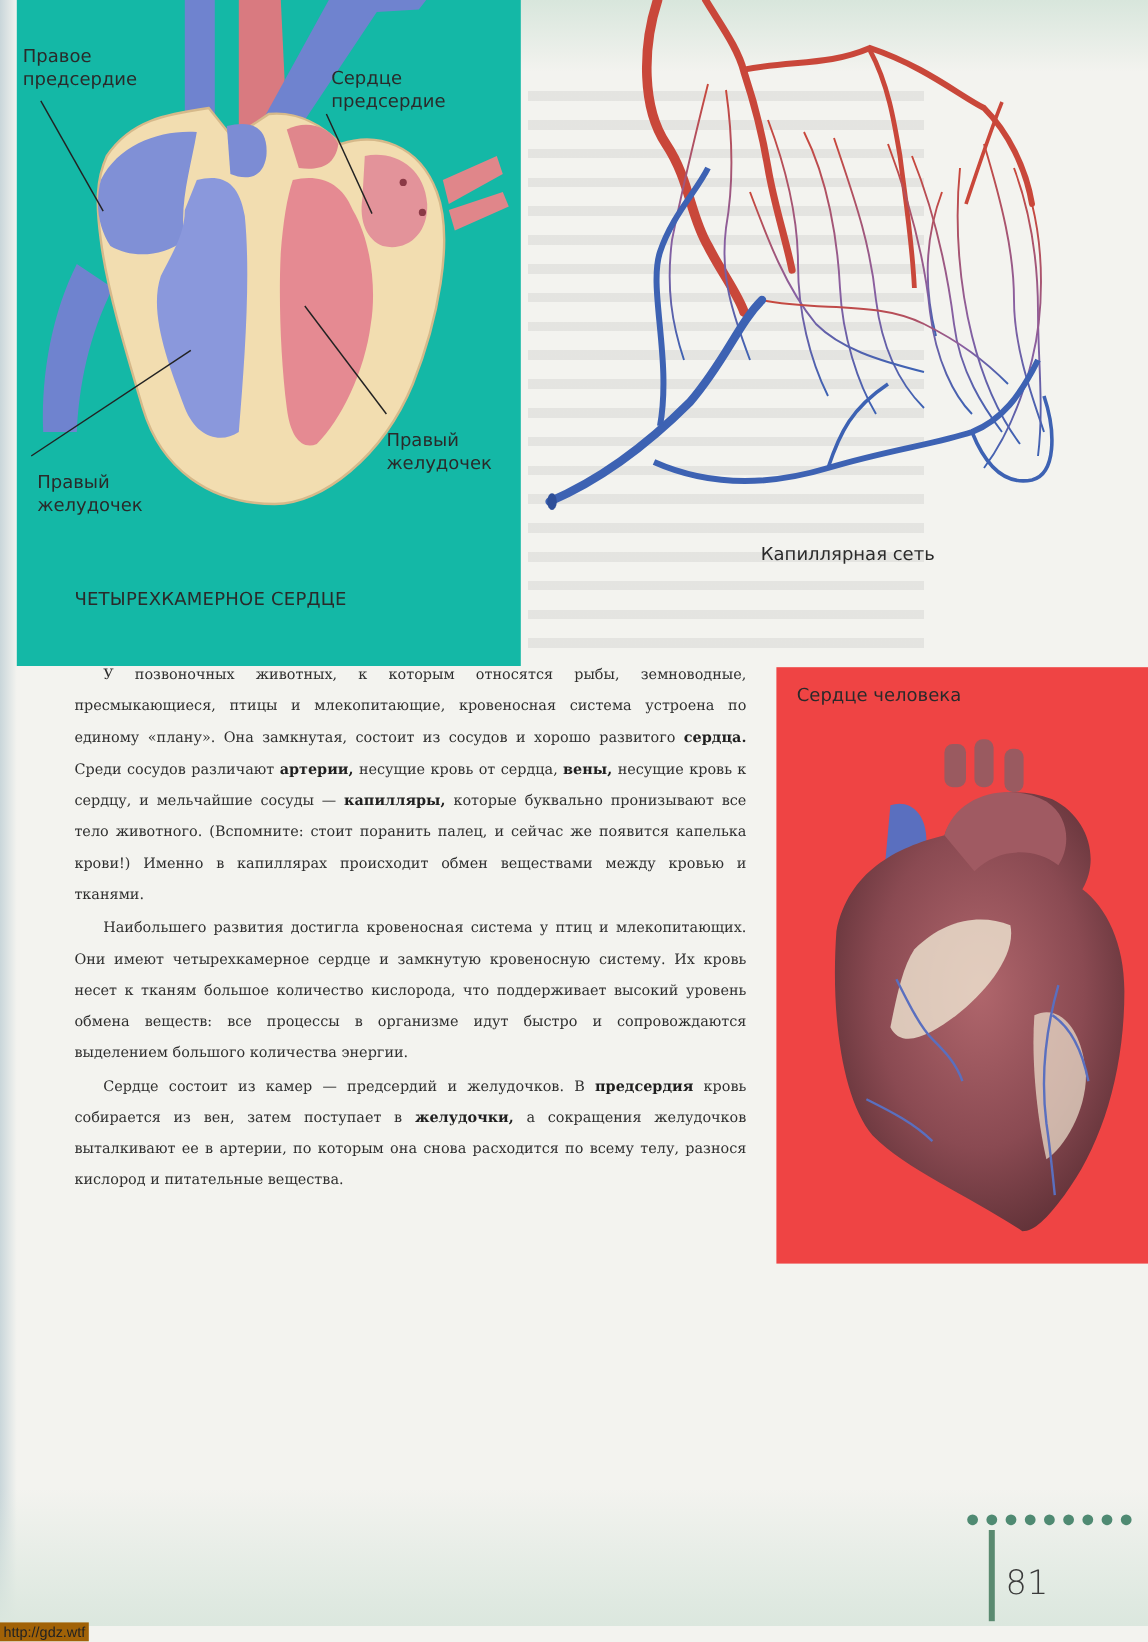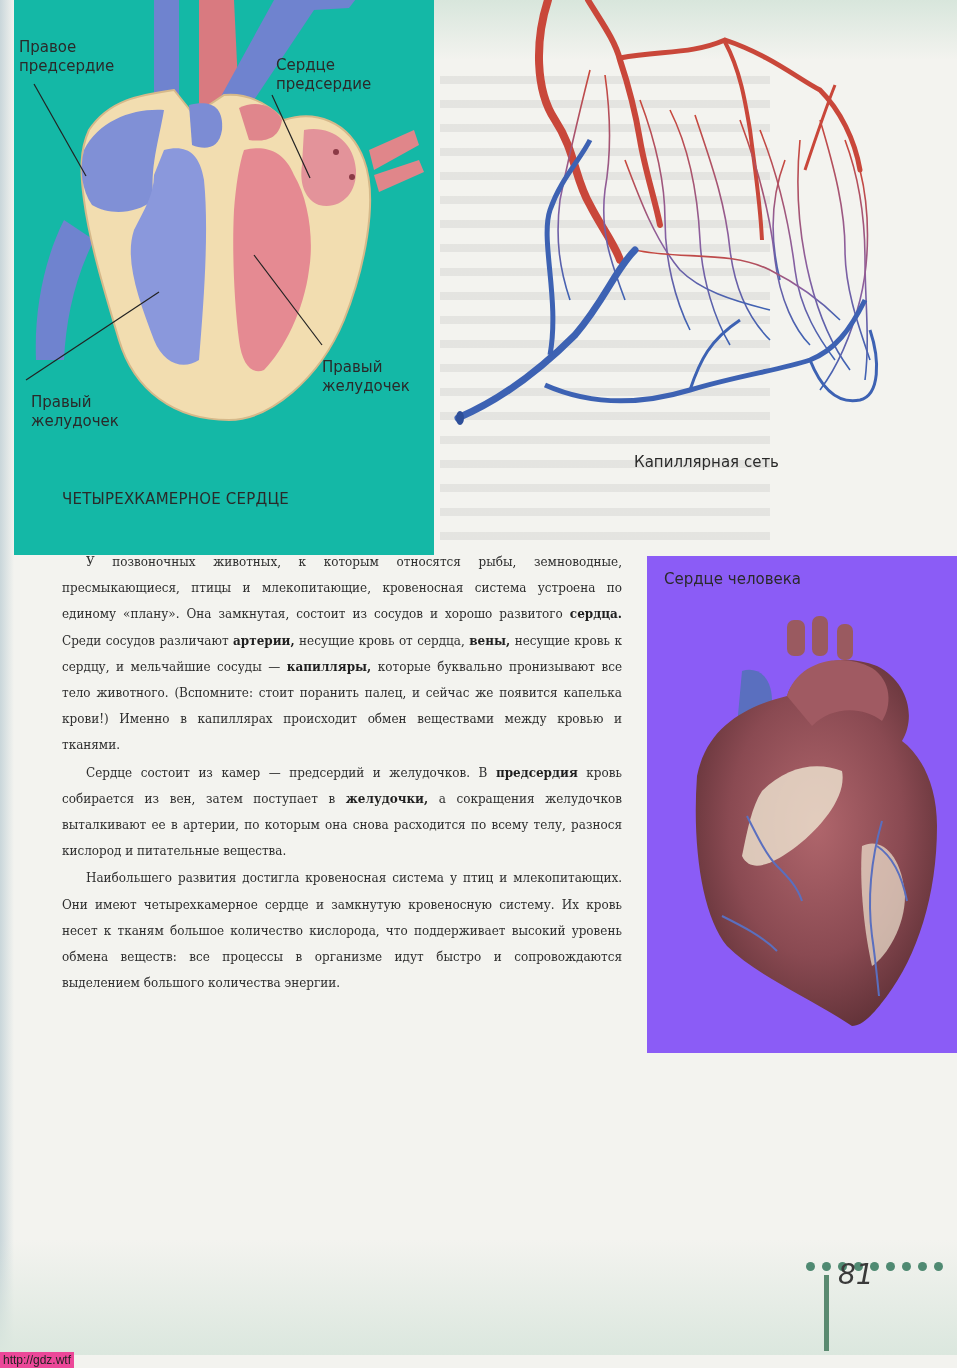--- a/index.html
+++ b/index.html
@@ -56,21 +56,21 @@
   .fig-cap { position: absolute; left: 440px; top: 0; width: 520px; height: 520px; }
   .fig-cap svg { position: absolute; left: 0; top: 0; }
   .cap-caption {
     position: absolute; left: 605px; top: 453px;
     font-family: "DejaVu Sans", sans-serif; font-size: 15px; color: #2a2a2a; margin-left: 29px;
   }
 
   
   .fig-human {
     position: absolute; left: 647px; top: 556px; width: 310px; height: 497px;
-    background: #8b5cf6;
+    background: #ef4444;
   }
   .fig-human svg { position: absolute; left: 0; top: 0; }
   .human-caption {
     position: absolute; left: 17px; top: 14px;
     font-family: "DejaVu Sans", sans-serif; font-size: 15px; color: #2a2a2a;
   }
 
   
   .body-text {
     position: absolute; left: 62px; top: 549px; width: 560px;
@@ -83,26 +83,26 @@
   
   .dots {
     position: absolute; left: 806px; top: 1262px; width: 151px; height: 10px;
     display: flex; gap: 7px;
   }
   .dots span { width: 9px; height: 9px; border-radius: 50%; background: #4f8a72; display: block; }
   .pg-bar {
     position: absolute; left: 824px; top: 1275px; width: 5px; height: 76px; background: #5a8a70;
   }
   .pg-num {
-    position: absolute; left: 838px; top: 1258px;
-    font-family: "DejaVu Sans", sans-serif; font-size: 28px; color: #3a3a3a; font-weight: 300; font-style: italic;
+    position: absolute; left: 838px; top: 1302px;
+    font-family: "DejaVu Sans", sans-serif; font-size: 28px; color: #3a3a3a; font-weight: 300;
   }
   .watermark {
     position: absolute; left: 0; top: 1352px; height: 16px; padding: 0 3px;
-    background: #ec4899; font-family: "Liberation Sans", sans-serif;
+    background: #a16207; font-family: "Liberation Sans", sans-serif;
     font-size: 12px; line-height: 16px; color: #222;
   }
 </style>
 </head>
 <body>
 
 <div class="bg-left-strip"></div>
 <div class="bg-top-green"></div>
 <div class="bleed"></div>
 <div class="bleed2"></div>
@@ -228,22 +228,22 @@
       <path d="M235,265 C225,300 220,340 225,380 C228,400 230,420 232,440"></path>
       <path d="M230,290 C245,300 255,320 260,345"></path>
       <path d="M100,260 C110,280 120,300 130,310 C140,320 150,330 155,345"></path>
       <path d="M75,360 C95,370 115,380 130,395"></path>
     </g>
   </svg>
 </div>
 
 <div class="body-text" id="body-text">
     <p><span>У позвоночных животных, к которым относятся рыбы, земноводные, пресмыкающиеся, птицы и млекопитающие, кровеносная система устроена по единому «плану». Она замкнутая, состоит из сосудов и хорошо развитого </span><b>сердца.</b><span> Среди сосудов различают </span><b>артерии,</b><span> несущие кровь от сердца, </span><b>вены,</b><span> несущие кровь к сердцу, и мельчайшие сосуды — </span><b>капилляры,</b><span> которые буквально пронизывают все тело животного. (Вспомните: стоит поранить палец, и сейчас же появится капелька крови!) Именно в капиллярах происходит обмен веществами между кровью и тканями.</span></p>
+    <p style="margin-top: 1px;"><span>Наибольшего развития достигла кровеносная система у птиц и млекопитающих. Они имеют четырехкамерное сердце и замкнутую кровеносную систему. Их кровь несет к тканям большое количество кислорода, что поддерживает высокий уровень обмена веществ: все процессы в организме идут быстро и сопровождаются выделением большого количества энергии.</span></p>
     <p style="margin-top: 1px;"><span>Сердце состоит из камер — предсердий и желудочков. В </span><b>предсердия</b><span> кровь собирается из вен, затем поступает в </span><b>желудочки,</b><span> а сокращения желудочков выталкивают ее в артерии, по которым она снова расходится по всему телу, разнося кислород и питательные вещества.</span></p>
-    <p style="margin-top: 1px;"><span>Наибольшего развития достигла кровеносная система у птиц и млекопитающих. Они имеют четырехкамерное сердце и замкнутую кровеносную систему. Их кровь несет к тканям большое количество кислорода, что поддерживает высокий уровень обмена веществ: все процессы в организме идут быстро и сопровождаются выделением большого количества энергии.</span></p>
   </div>
 
 <div class="dots">
   <span></span>
     <span></span>
     <span></span>
     <span></span>
     <span></span>
     <span></span>
     <span></span>

